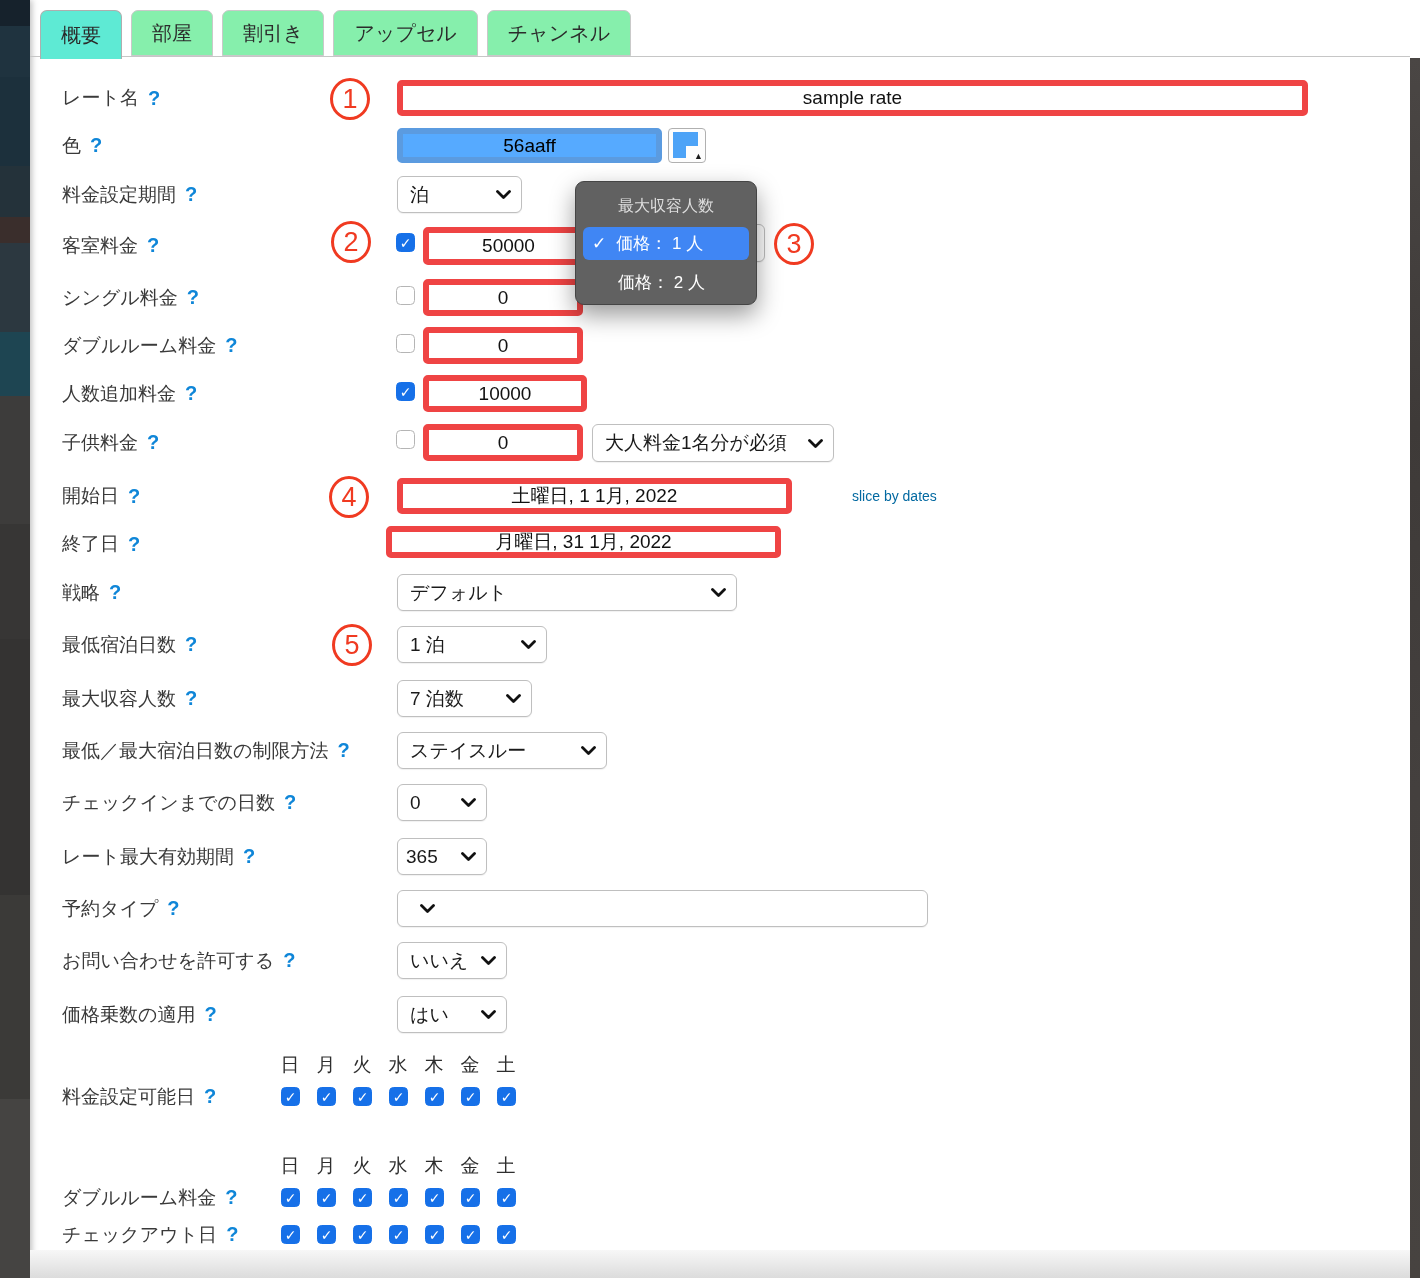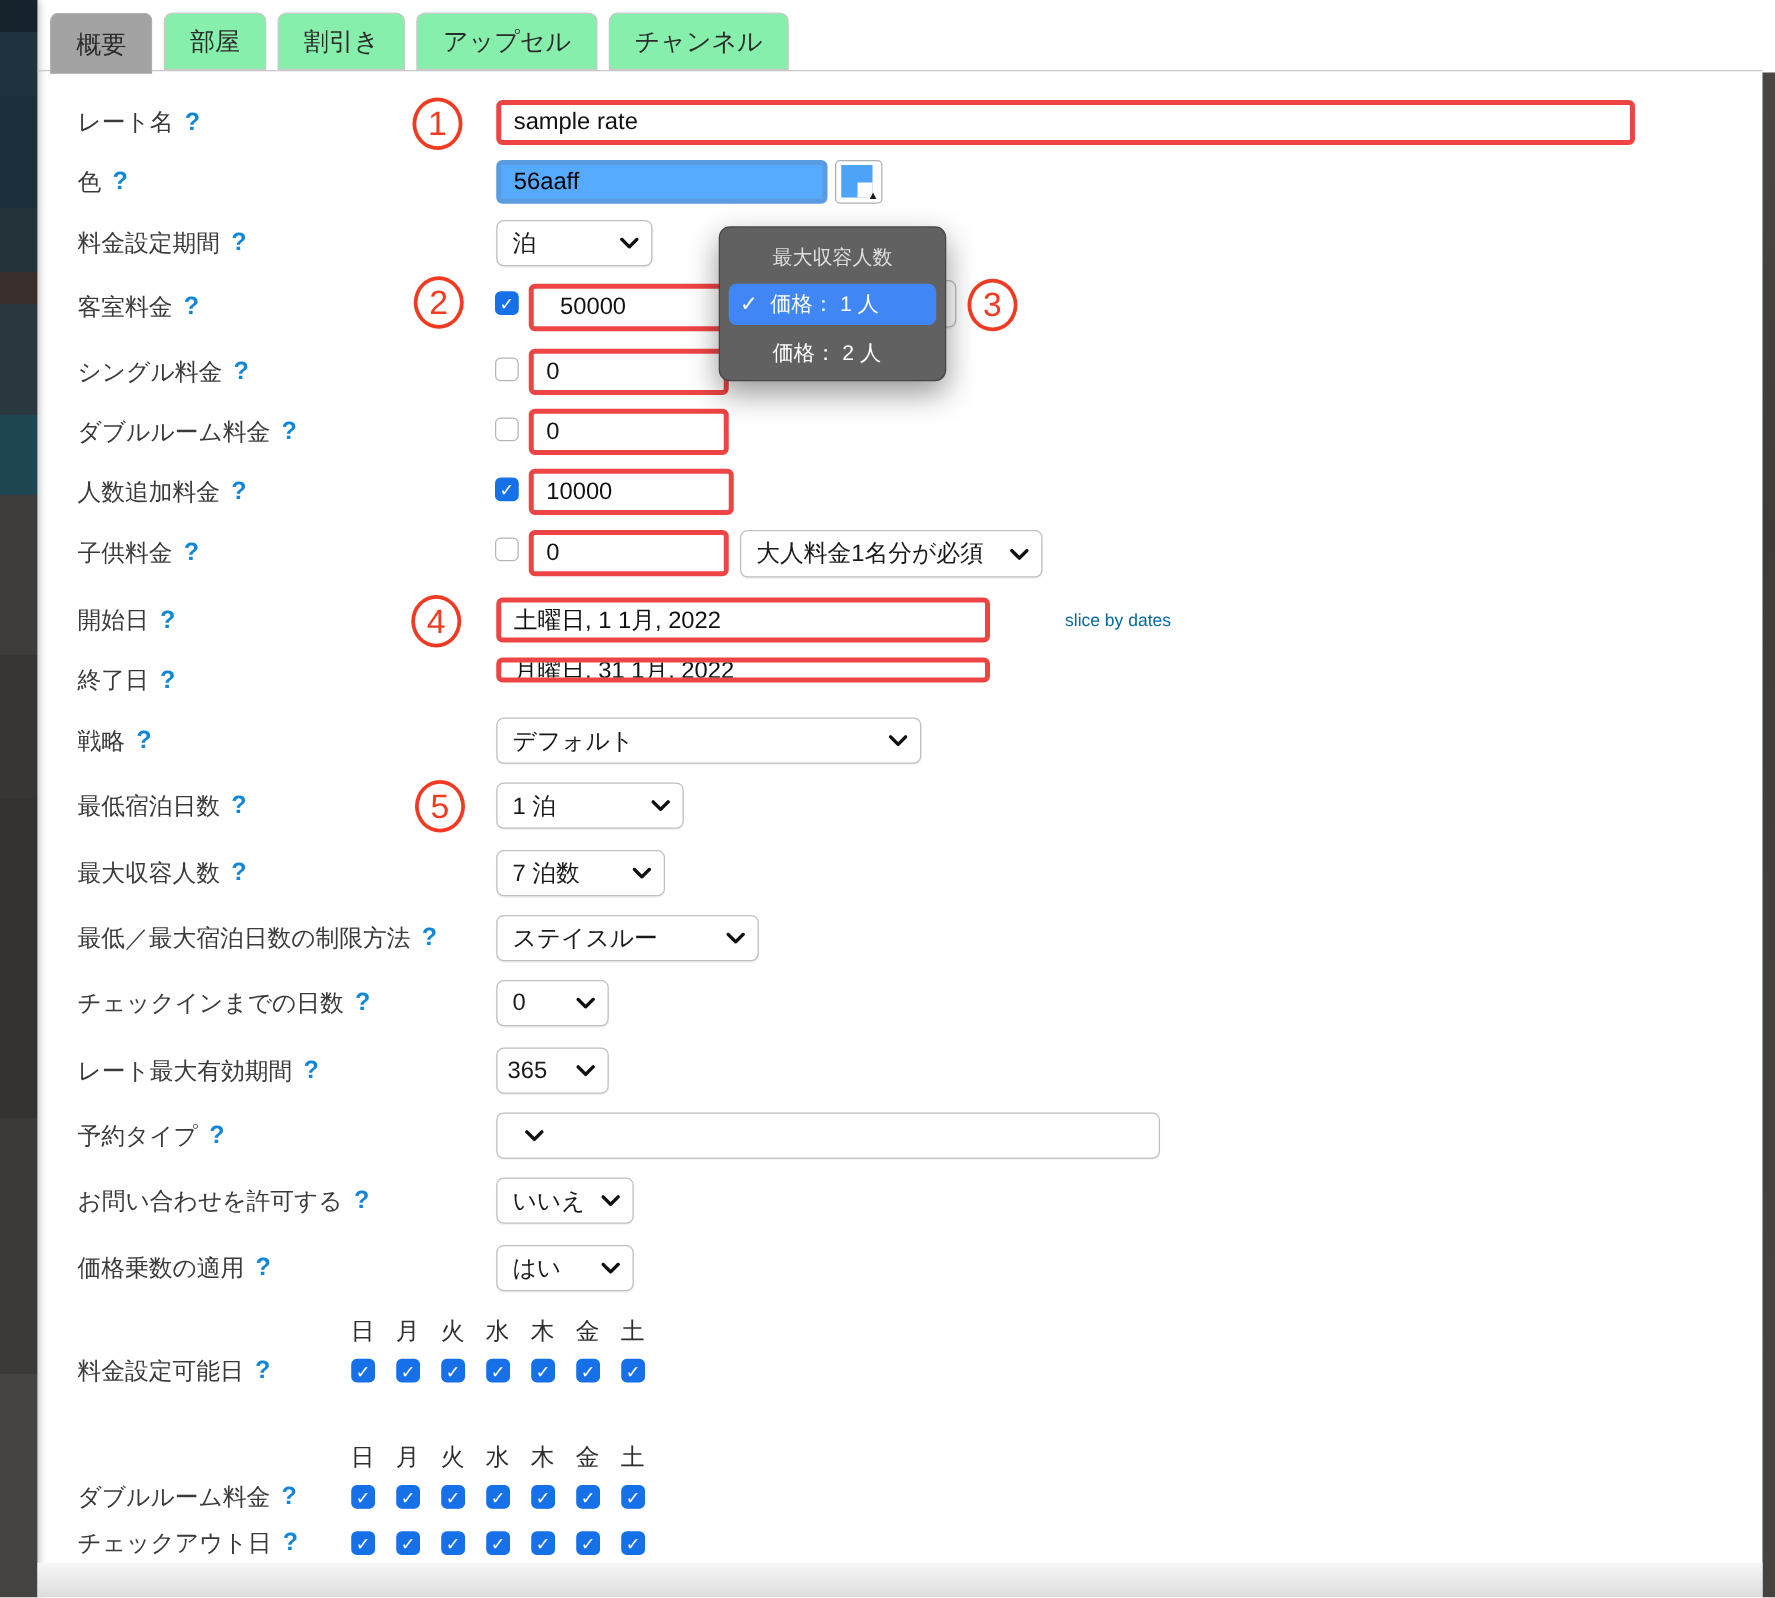--- a/index.html
+++ b/index.html
@@ -20,29 +20,29 @@
     box-shadow:2px 0 6px rgba(0,0,0,.25);}
   .rstrip{position:absolute;right:0;top:58px;bottom:0;width:10px;
     background:linear-gradient(180deg,#4a4644 0%,#3e3a38 30%,#44403e 60%,#474340 100%);}
   .bottom-grad{position:absolute;left:30px;top:1250px;width:1380px;height:28px;
     background:linear-gradient(180deg,#f7f7f7 0%,#dcdcdc 100%);}
   
   .tabbar{position:absolute;left:40px;top:10px;display:flex;gap:9px;z-index:3;}
   .tab{box-sizing:border-box;height:46px;padding:0 20px;display:flex;align-items:center;
     font-size:20px;color:#2b2b2b;background:#86efac;border:1px solid #c9c9c9;
     border-radius:7px 7px 0 0;cursor:pointer;}
-  .tab.active{height:49px;background:#a3a3a3;border-color:#aeaeae;border-bottom:none;z-index:4;}
+  .tab.active{height:49px;background:#5eead4;border-color:#aeaeae;border-bottom:none;z-index:4;}
   .tab-underline{position:absolute;left:30px;top:56px;width:1380px;height:1px;background:#c6c6c6;z-index:1;}
   
   .lab{position:absolute;display:flex;align-items:center;gap:9px;font-size:19px;color:#3a3a3a;white-space:nowrap;z-index:2;}
   .help{color:#0f86d8;font-weight:bold;font-size:20px;}
   
-  .inp{position:absolute;box-sizing:border-box;background:#fff;border:4px solid #ef4444;
+  .inp{position:absolute;box-sizing:border-box;background:#fff;border:6px solid #ef4444;
     border-radius:5px;font-size:19px;color:#111;padding:0 10px;z-index:2;
-    font-family:"Liberation Sans","DejaVu Sans",sans-serif;outline:none;}
+    font-family:"Liberation Sans","DejaVu Sans",sans-serif;outline:none;text-align:center;}
   .inp.colorfill{background:#56aaff;border-color:#5b9be0;color:#000;}
   
   .sel{position:absolute;box-sizing:border-box;display:flex;align-items:center;justify-content:space-between;
     background:#fff;border:1px solid #bfbfbf;border-radius:6px;padding:0 10px 0 12px;
     font-size:19px;color:#1a1a1a;z-index:2;box-shadow:0 1px 1px rgba(0,0,0,.06);white-space:nowrap;cursor:pointer;}
   .sel .chev{flex:0 0 auto;margin-left:10px;display:flex;align-items:center;}
   
   .cb{box-sizing:border-box;width:19px;height:19px;border:1.5px solid #b5b5b5;border-radius:4.5px;
     background:#fff;display:flex;align-items:center;justify-content:center;cursor:pointer;z-index:2;}
   .cb .tick{display:none;color:#fff;font-size:14px;font-weight:bold;line-height:1;}
@@ -187,21 +187,21 @@
   <span class="help">?</span>
 </div>
 <div class="circ" style="left:329px;top:476px">4</div>
 <input class="inp" style="left: 397px; top: 478px; width: 395px; height: 36px;" value="土曜日, 1 1月, 2022">
 <div class="link" style="left:804px;top:478px;height:36px">slice by dates</div>
 
 <div class="lab" style="left:62px;top:526px;height:36px">
   <span>終了日</span>
   <span class="help">?</span>
 </div>
-<input class="inp" style="left: 397px; top: 526px; width: 395px; height: 20px;" value="月曜日, 31 1月, 2022">
+<input class="inp" style="left: 386px; top: 526px; width: 395px; height: 32px;" value="月曜日, 31 1月, 2022">
 
 <div class="lab" style="left:62px;top:574px;height:37px">
   <span>戦略</span>
   <span class="help">?</span>
 </div>
 <div class="sel" style="left:397px;top:574px;width:340px;height:37px">
   <span>デフォルト</span>
   <span class="chev">
       <svg width="15" height="9">
         <polyline points="1.5,1.5 7.5,7.5 13.5,1.5" fill="none" stroke="#111" stroke-width="2.8" stroke-linecap="round" stroke-linejoin="round"></polyline>

